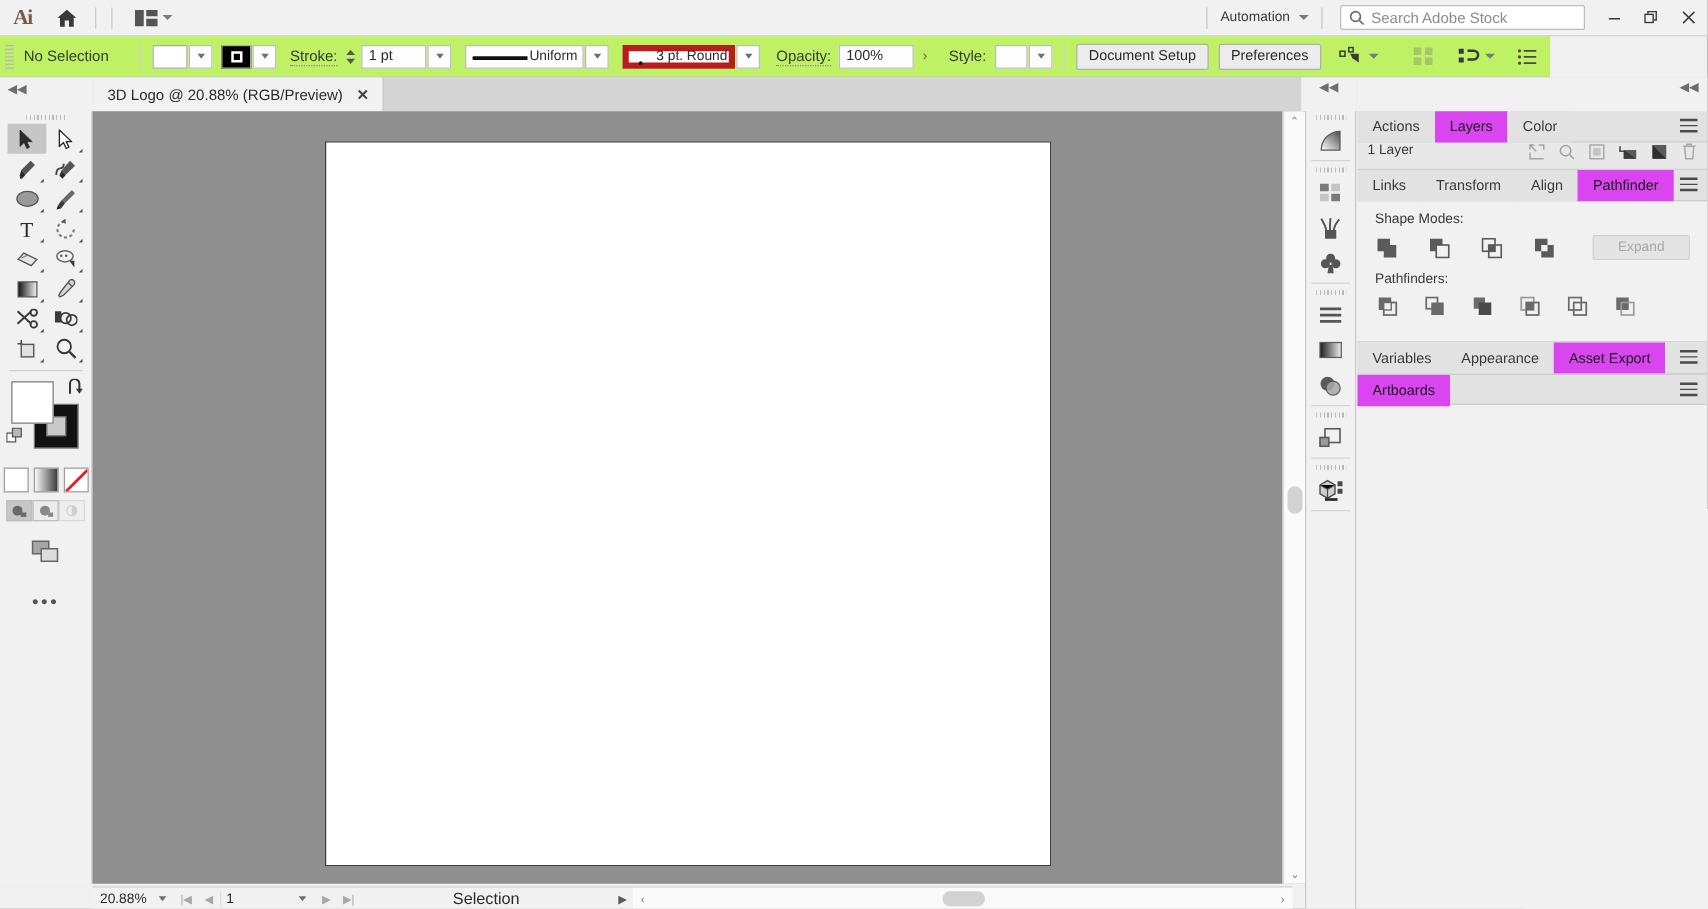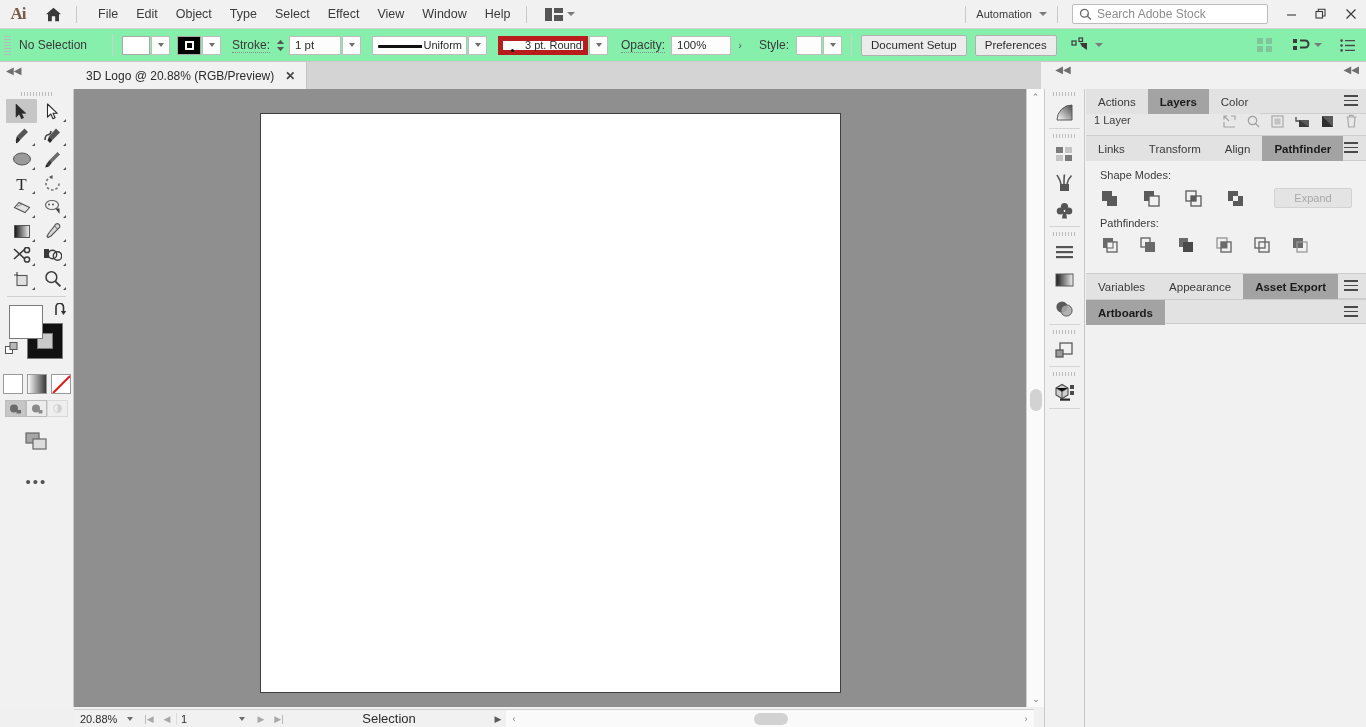--- a/index.html
+++ b/index.html
@@ -41,22 +41,22 @@
   .stock-search {
     display:flex; align-items:center; gap:5px; width:196px; height:20px;
     background:#fff; border:1px solid #bdbdbd; border-radius:2px; padding:0 6px; margin:0 8px;
   }
   .stock-search span { color:#8d8d8d; font-size:12px; }
   .wbtns { display:flex; height:29px; }
   .wbtn { width:30px; height:29px; display:flex; align-items:center; justify-content:center; color:#3a3a3a; }
 
   
   .controlbar {
-    position:absolute; top:29px; left:0; width:1366px; height:33px;
-    background:#86efac; border-bottom:1px solid #c9c9c9;
+    position:absolute; top:29px; left:0; width:1240px; height:33px;
+    background:#bef264; border-bottom:1px solid #c9c9c9;
     display:flex; align-items:center; padding-left:4px;
   }
   .grip { width:9px; height:22px; display:flex; flex-direction:column; justify-content:center; gap:2px; }
   .grip i { display:block; height:1px; background:#b8b8b8; width:7px; }
   .cb-label { font-size:12px; color:#3a3a3a; white-space:nowrap; }
   .cb-sep { width:1px; height:22px; background:#cfcfcf; margin:0 9px; }
   .swatch-box {
     width:28px; height:19px; background:#fff; border:1px solid #a9a9a9;
   }
   .dd-btn {
@@ -191,21 +191,21 @@
   .id-ico { height:28px; display:flex; align-items:center; justify-content:center; }
   .id-sep { height:1px; background:#d4d4d4; margin:2px 4px; }
 
   
   .rightcol { position:absolute; top:89px; left:1086px; width:280px; height:638px; background:#f1f1f1; }
   .ptabs { display:flex; height:25px; background:#e2e2e2; border-bottom:1px solid #cdcdcd; position:relative; }
   .ptab {
     padding:0 12px; height:25px; display:flex; align-items:center;
     font-size:11.5px; color:#3a3a3a; background:#e2e2e2;
   }
-  .ptab.active { background:#a3a3a3; color:#1a1a1a; font-weight:bold; }
+  .ptab.active { background:#d946ef; color:#1a1a1a; font-weight:normal; }
   .ptab-menu { position:absolute; right:8px; top:6px; color:#4a4a4a; }
   .hamb { width:14px; }
   .hamb i { display:block; height:1.5px; background:#4a4a4a; margin-bottom:3px; }
 
   .layers-body { height:394px; background:#f7f7f7; border-bottom:1px solid #cdcdcd; position:relative;}
   .layer-row {
     display:flex; align-items:center; height:26px; background:#b8cde4;
     border-bottom:1px solid #c7c7c7; position:relative;
   }
   .lr-eye { width:28px; display:flex; align-items:center; justify-content:center; }
@@ -250,31 +250,20 @@
 <div class="app">
 
   <div class="menubar">
     <div class="ai-logo">Ai</div>
     <div class="home-btn">
       <svg width="17" height="15" viewBox="0 0 17 15">
           <path d="M8.5 0.8 L16 7.2 L14 7.2 L14 14.3 L10.2 14.3 L10.2 9.3 L6.8 9.3 L6.8 14.3 L3 14.3 L3 7.2 L1 7.2 Z" fill="#3a3a3a"></path>
         </svg>
     </div>
     <div class="vsep"></div>
-    <div class="menu-items">
-      <div class="menu-item">File</div>
-      <div class="menu-item">Edit</div>
-      <div class="menu-item">Object</div>
-      <div class="menu-item">Type</div>
-      <div class="menu-item">Select</div>
-      <div class="menu-item">Effect</div>
-      <div class="menu-item">View</div>
-      <div class="menu-item">Window</div>
-      <div class="menu-item">Help</div>
-    </div>
     <div class="vsep"></div>
     <div class="ws-switch">
       <span class="ws-grid">
           <i></i>
           <i></i>
           <i></i>
         </span>
       <span class="caret"></span>
     </div>
     <div class="spacer"></div>

